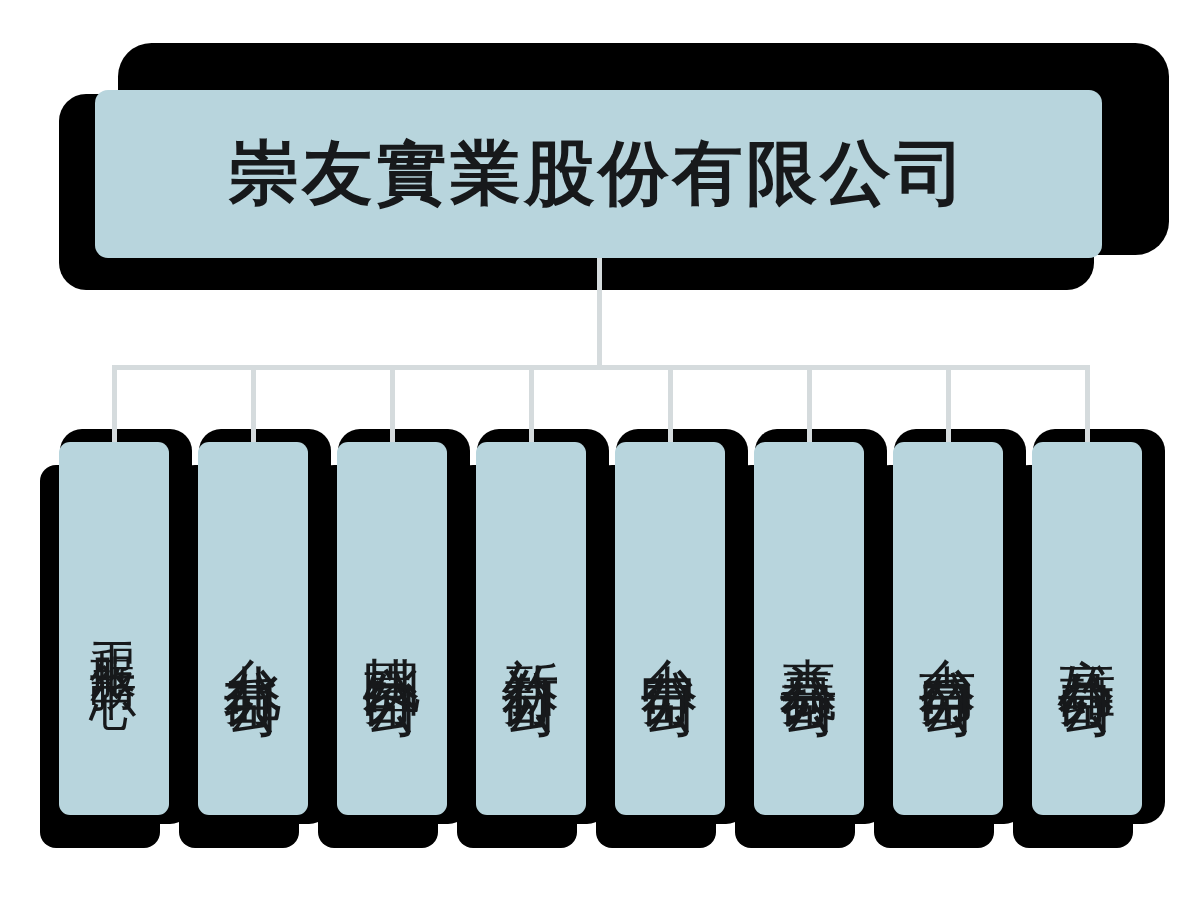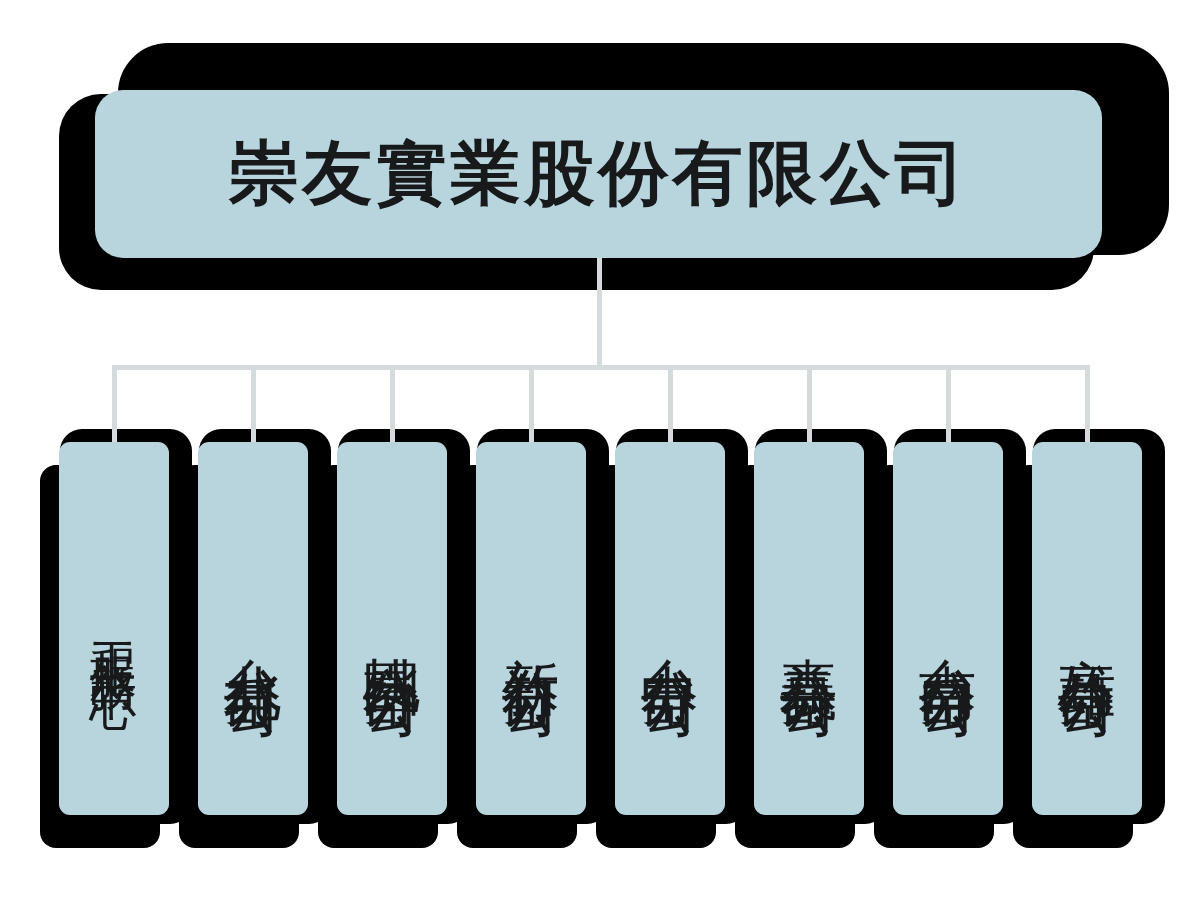--- a/index.html
+++ b/index.html
@@ -14,21 +14,21 @@
     width:1189px;height:919px;
     background:#ffffff;
     overflow:hidden;
     font-family:"DejaVu Sans", sans-serif;
   }
   
   .root-box{
     position:absolute;
     left:95px;top:90px;width:1007px;height:168px;
     background:var(--node-fill);
-    border-radius:28px;
+    border-radius:13px;
     display:flex;align-items:center;justify-content:center;
     z-index:2;
     box-shadow: 45px -25px 0 22px var(--shadow),
                 -22px 18px 0 14px var(--shadow);
   }
   .root-box .label{
     font-size:70px;
     font-weight:bold;
     letter-spacing:4px;
     color:var(--text);

